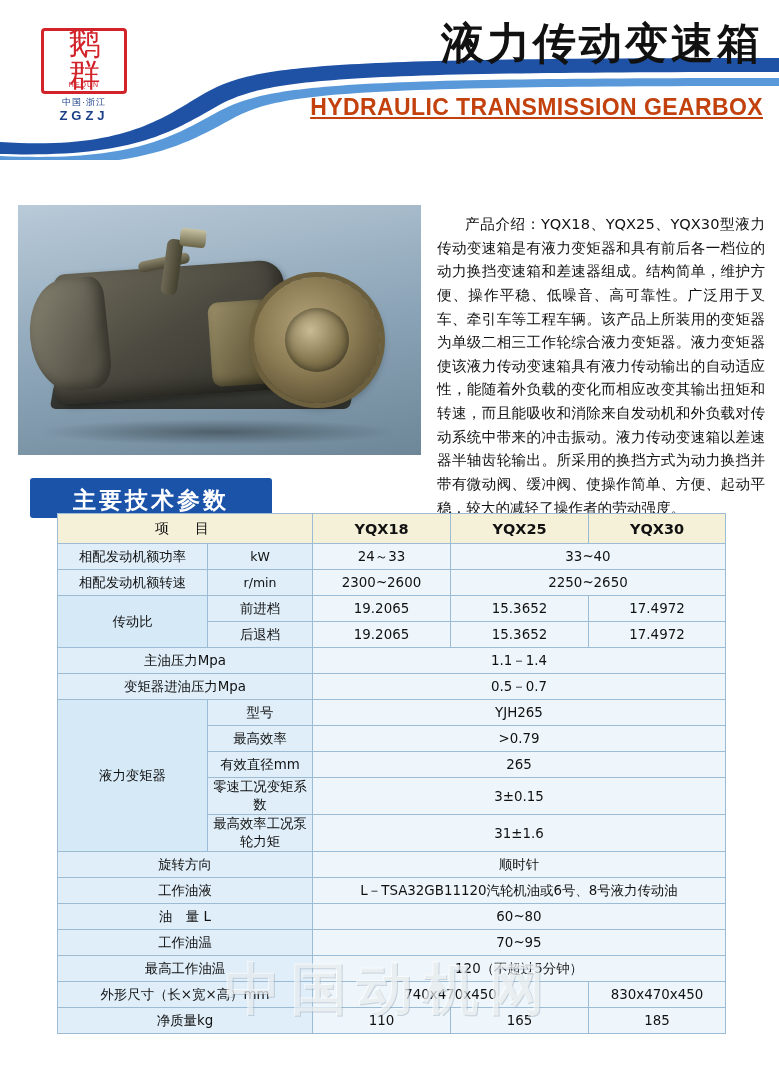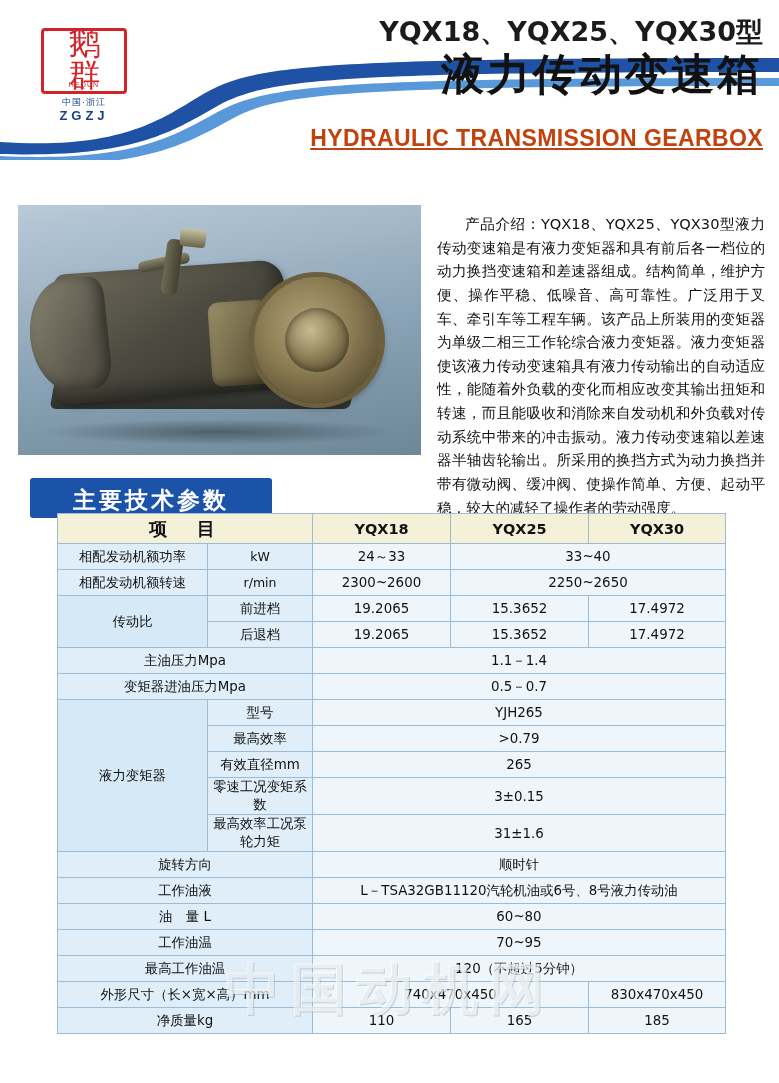--- a/index.html
+++ b/index.html
@@ -290,22 +290,22 @@
     background: #eaf3fa;
   }
   tr.hdr td {
     background: #f5f0d8;
     font-weight: bold;
     height: 30px;
     font-size: 14.5px;
   }
   tr.hdr td.h-item {
     letter-spacing: 6px;
-    font-weight: bold;
-    font-size: 18px;
+    font-weight: normal;
+    font-size: 14px;
   }
   td.lbl { background: #dfeef8; }
   td.lbl-deep { background: #d6e9f6; }
   td.val { background: #eef6fb; }
   .unit { font-size: 12.5px; }
   .col-a { width: 150px; }
   .col-b { width: 105px; }
   .col-c { width: 138px; }
   .col-d { width: 138px; }
   .col-e { width: 137px; }
@@ -325,21 +325,20 @@
   <div class="logo-box">
     <div class="logo-emblem">
       <div class="bird">鹅群</div>
       <div class="latin">HEQUN</div>
     </div>
     <div class="logo-sub">中国·浙江</div>
     <div class="logo-zgzj">ZGZJ</div>
   </div>
 
   <div class="title-block">
-    <div class="title-model">YQX18、YQX25、YQX30型</div>
     <div class="title-main">液力传动变速箱</div>
     <div class="title-en">HYDRAULIC TRANSMISSION GEARBOX</div>
   </div>
 </div>
 
 <div class="photo">
   <div class="ph-sky"></div>
   <div class="ph-base"></div>
   <div class="ph-body"></div>
   <div class="ph-bell"></div>

